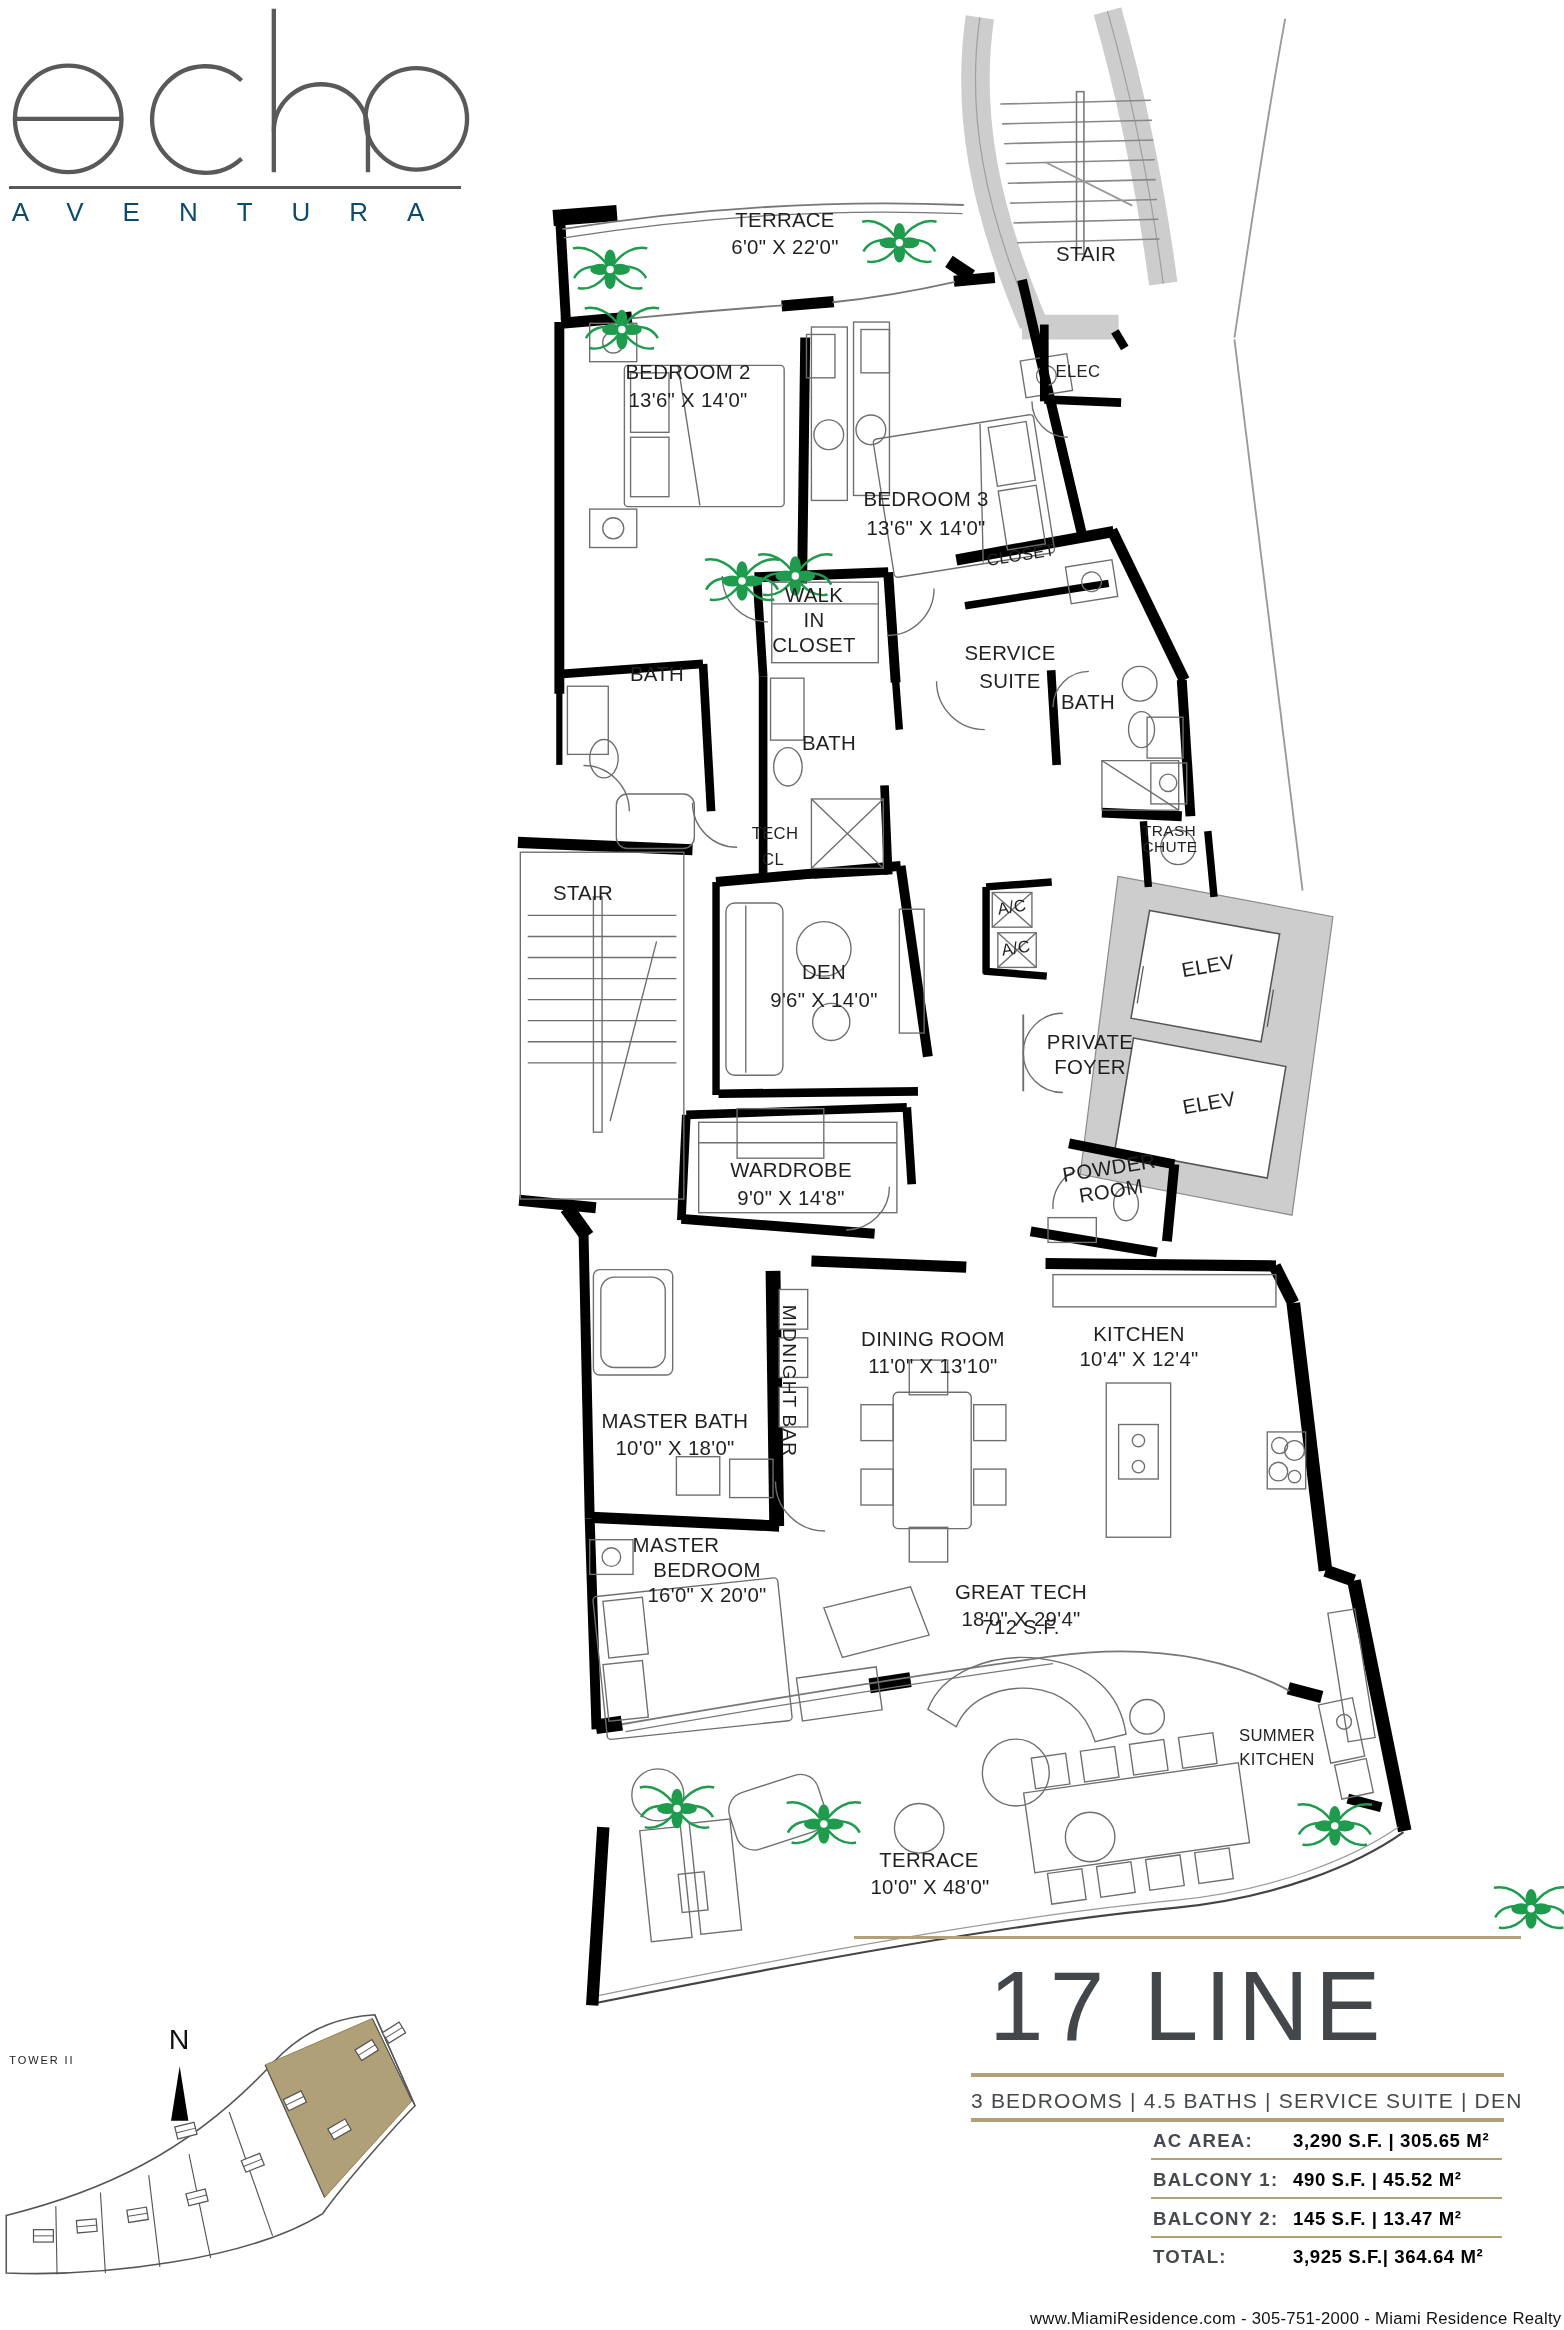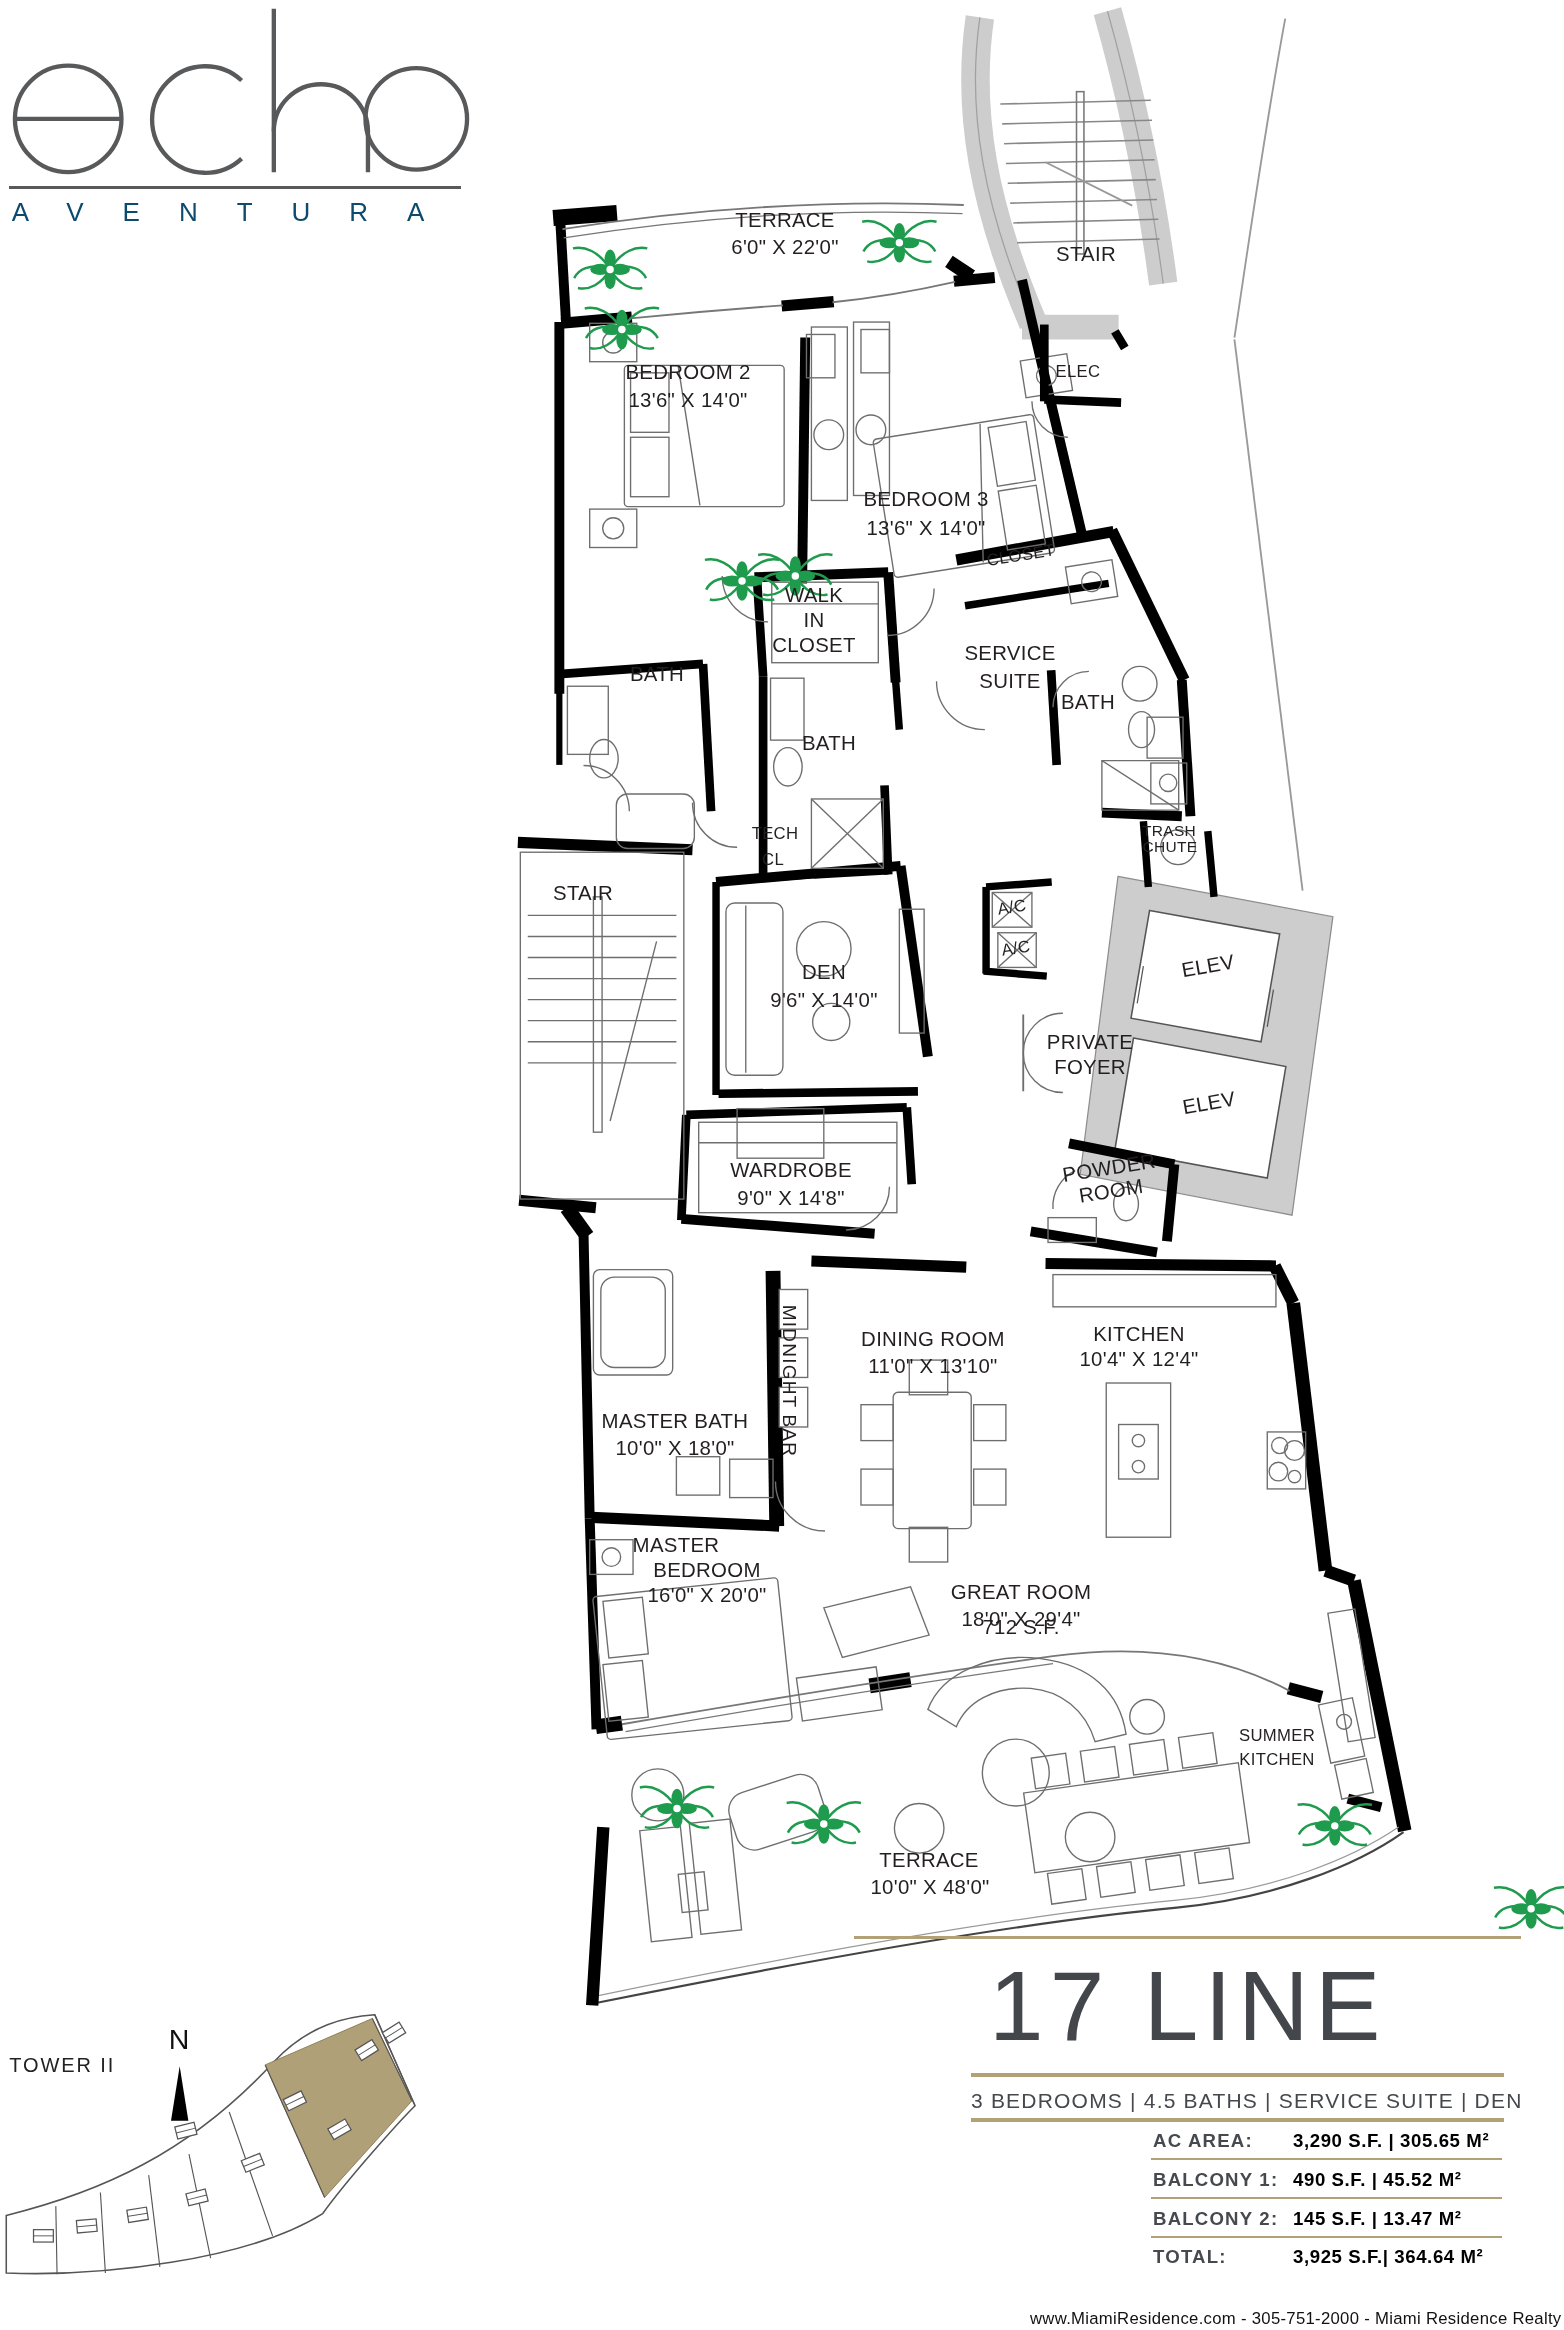--- a/index.html
+++ b/index.html
@@ -27,21 +27,21 @@
       justify-content:space-between;line-height:1;}
   #unit-features{position:absolute;left:971px;top:2089px;font-size:21px;color:#45484d;
       letter-spacing:1.2px;white-space:nowrap;}
   .spec-row{position:absolute;left:1153px;width:351px;display:flex;font-weight:bold;}
   .spec-label{font-size:18.6px;letter-spacing:1.2px;color:#46494e;width:140px;}
   .spec-value{font-size:18.6px;color:#000000;letter-spacing:0.6px;}
   .spec-sep{position:absolute;left:1151px;width:351px;height:1.9px;background:#b2a176;}
   #footer{position:absolute;right:2.5px;top:2309px;font-size:16.7px;color:#111;
       letter-spacing:0.3px;}
   
-  #tower-label{position:absolute;left:9.3px;top:2054px;font-size:20px;letter-spacing:1.9px;color:#222;}
+  #tower-label{position:absolute;left:9.3px;top:2054px;font-size:11px;letter-spacing:1.9px;color:#222;}
   #north-label{position:absolute;left:179px;top:2039px;transform:translate(-50%,-50%);
       font-size:28.5px;color:#111;}
 </style>
 </head>
 <body>
 
 <svg id="plan-svg" width="1564" height="2330" viewBox="0 0 2525 3762" xmlns="http://www.w3.org/2000/svg">
   <defs>
     <g id="plant">
       <g stroke="#1f9b4e" stroke-width="4" fill="none">
@@ -471,21 +471,21 @@
   <div class="lbl" style="left:1139px;top:1334px">KITCHEN</div>
   <div class="lbl" style="left:1139px;top:1359px">10'4" X 12'4"</div>
 
   <div class="lbl" style="left:675px;top:1421px">MASTER BATH</div>
   <div class="lbl" style="left:675px;top:1448px">10'0" X 18'0"</div>
 
   <div class="lbl" style="left:676px;top:1545px">MASTER</div>
   <div class="lbl" style="left:707px;top:1570px">BEDROOM</div>
   <div class="lbl" style="left:707px;top:1595px">16'0" X 20'0"</div>
 
-  <div class="lbl" style="left:1021px;top:1592px">GREAT ROOM</div>
+  <div class="lbl" style="left:1021px;top:1592px">GREAT TECH</div>
   <div class="lbl" style="left:1021px;top:1619px">18'0" X 29'4"</div>
   <div class="lbl" style="left:1021px;top:1627px">712 S.F.</div>
 
   <div class="lbl sm" style="left:1277px;top:1736px">SUMMER</div>
   <div class="lbl sm" style="left:1277px;top:1760px">KITCHEN</div>
 
   <div class="lbl" style="left:929px;top:1860px">TERRACE</div>
   <div class="lbl" style="left:930px;top:1887px">10'0" X 48'0"</div>
 </div>
 

